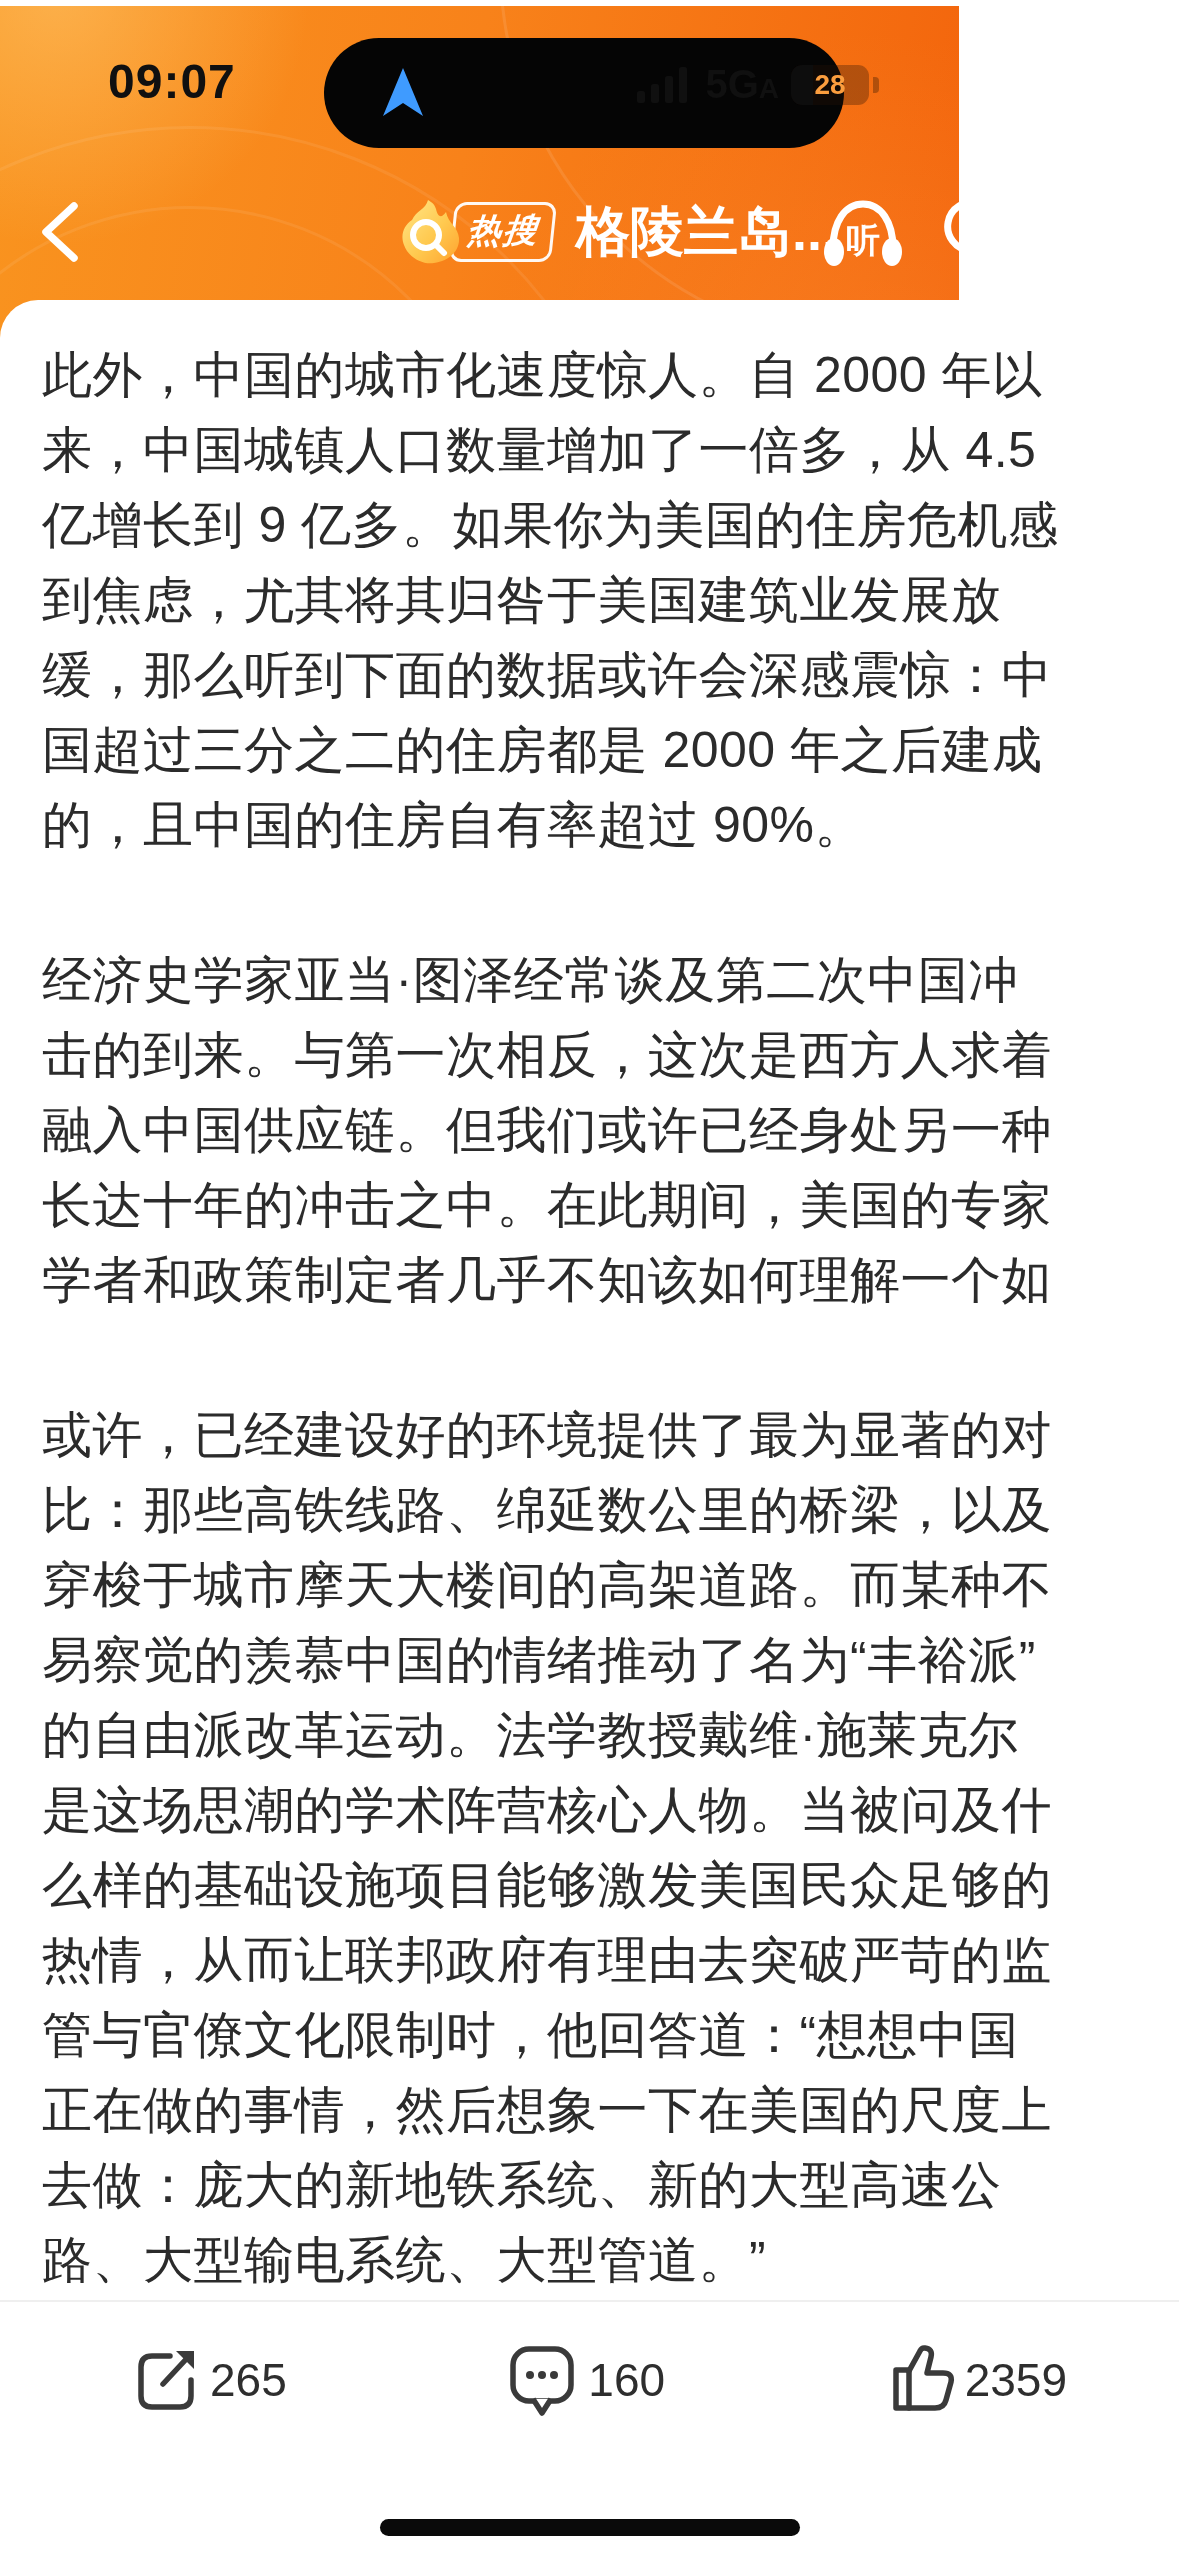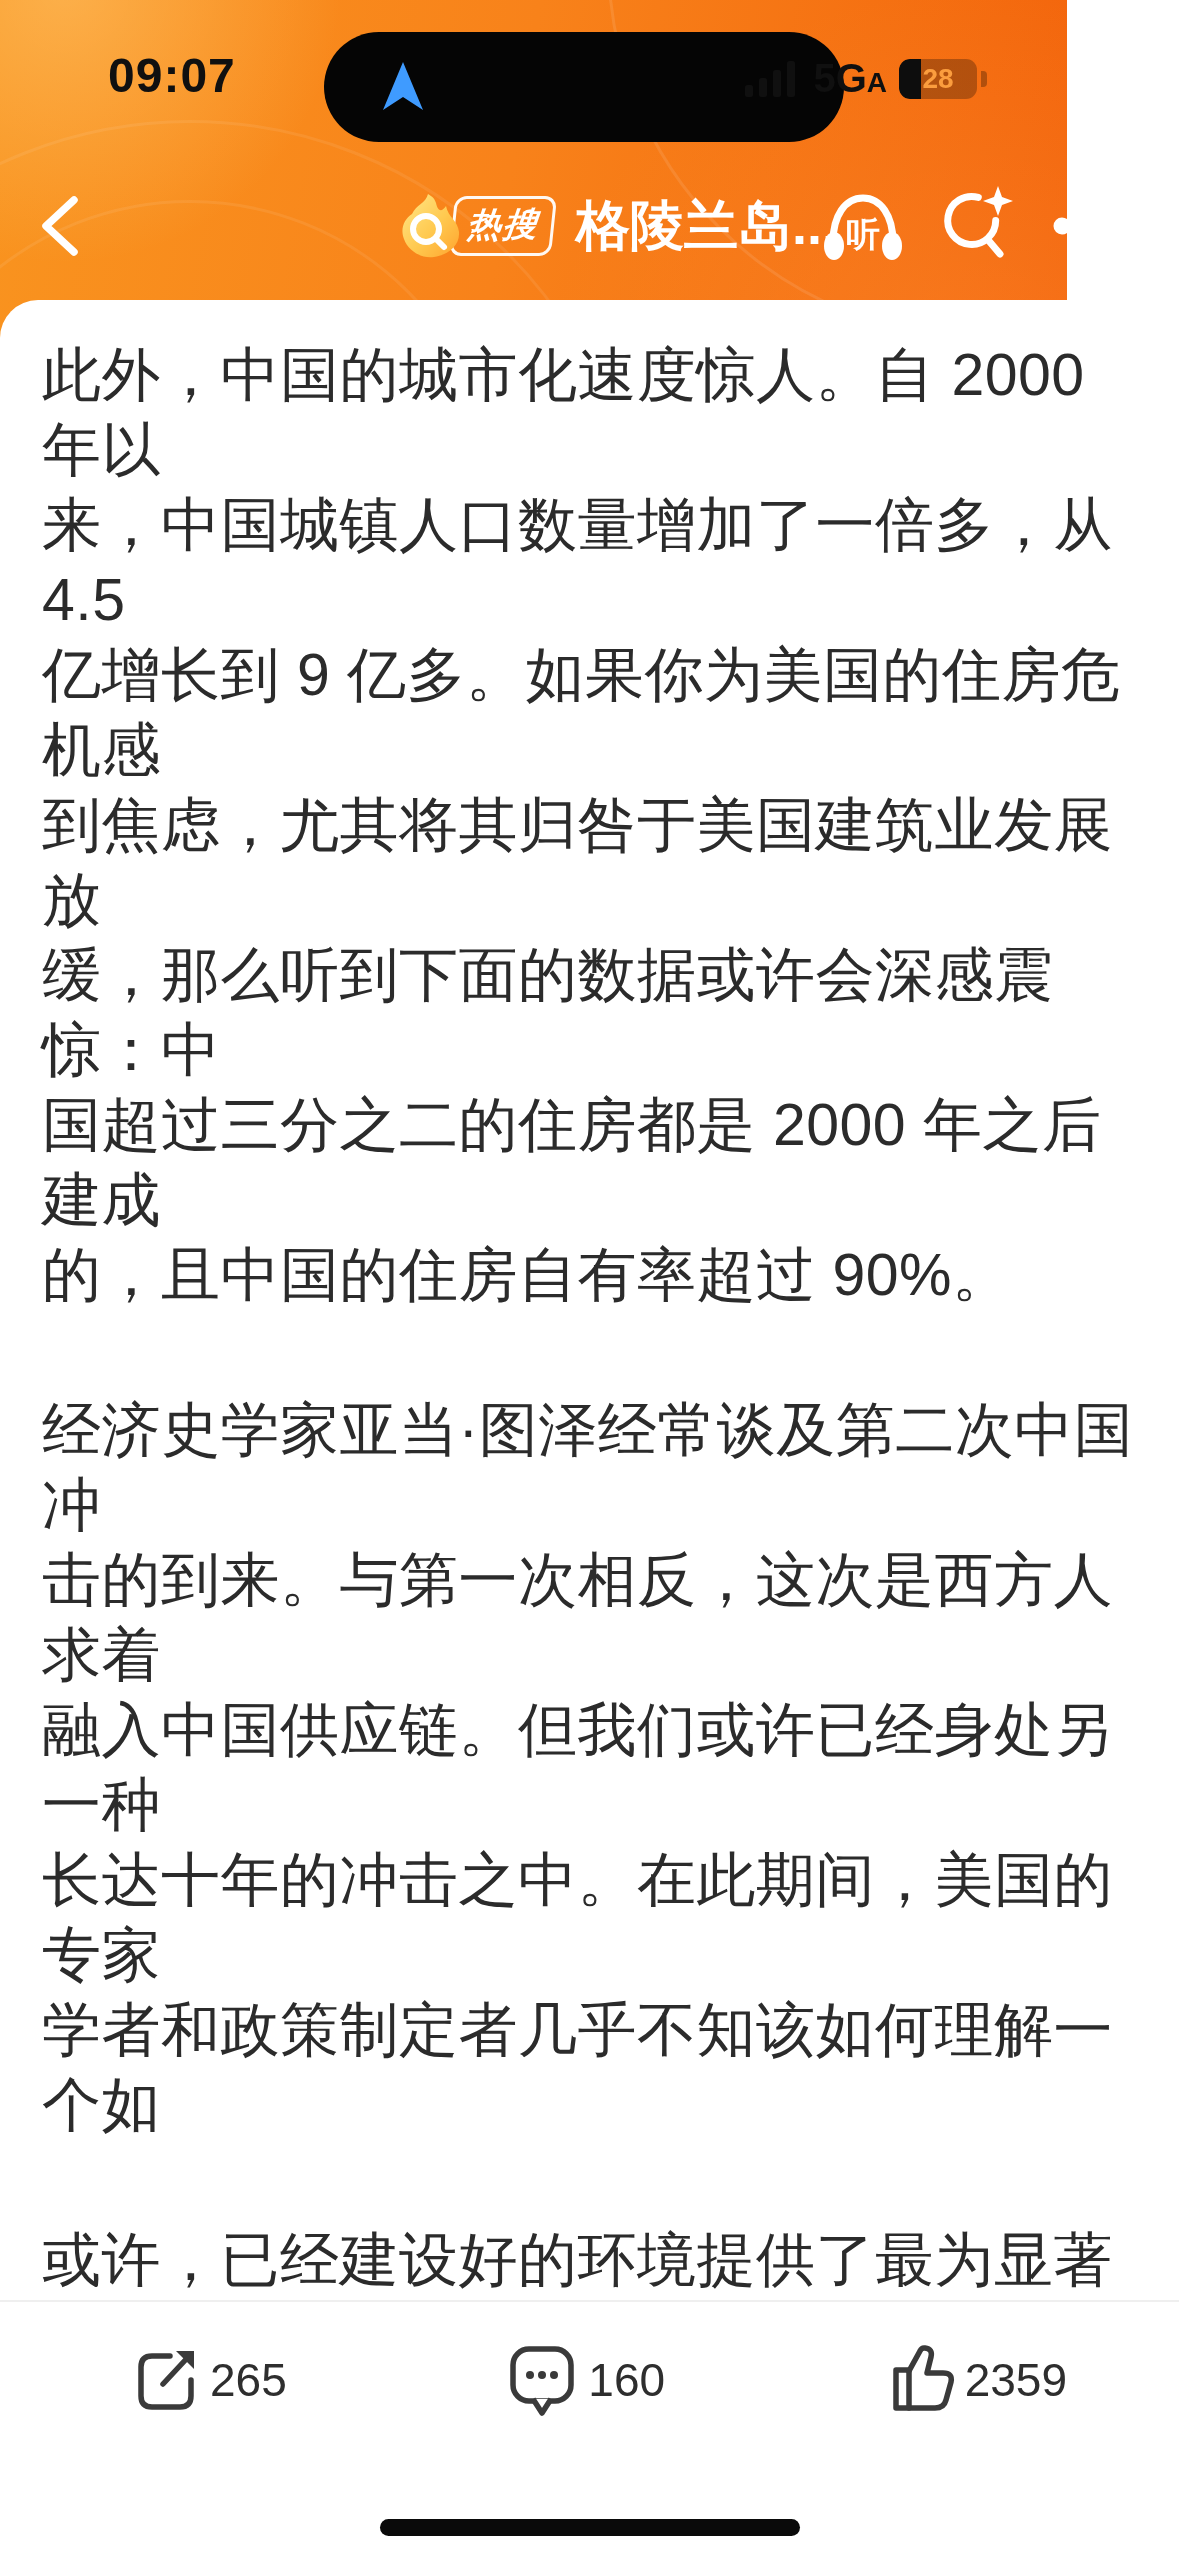--- a/index.html
+++ b/index.html
@@ -1,21 +1,21 @@
 <!DOCTYPE html>
 <html><head>
 <meta charset="utf-8">
 <style>
   * { margin:0; padding:0; box-sizing:border-box; }
   html,body { width:1179px; height:2556px; overflow:hidden; }
   body { font-family:"Liberation Sans", sans-serif; background:#fff; position:relative; }
 
   
   .header {
-    position:absolute; left:0; top:0; width:1067px; height:340px;
+    position:absolute; left:0; top:6px; width:959px; height:340px;
     background:
       radial-gradient(circle at 6% -4%, rgba(255,200,110,.55), rgba(255,200,110,0) 26%),
       radial-gradient(circle at 90% 120%, rgba(255,150,60,.35), rgba(255,150,60,0) 40%),
       linear-gradient(100deg,#F9941F 0%, #F8821A 48%, #F3640C 100%);
     overflow:hidden;
   }
   .arc { position:absolute; border:3px solid rgba(255,255,255,.08); border-radius:50%; }
   .arc1 { width:900px; height:900px; left:-260px; top:120px; }
   .arc2 { width:620px; height:620px; left:-120px; top:200px; }
   .arc3 { width:760px; height:760px; right:-300px; top:-420px; border-color:rgba(255,255,255,.10); }
@@ -57,21 +57,21 @@
   .hicon.aisearch { left:934px; }
   .hicon.more { left:1050px; }
 
   
   .sheet {
     position:absolute; left:0; top:300px; width:1179px; height:2256px;
     background:#fff; border-radius:38px 38px 0 0;
   }
   .article { padding:38px 40px 0 42px; }
   .para {
-    white-space:pre-line; font-size:59px; line-height:75px; color:#2B2B2B;
+    white-space:pre-line; font-size:50px; line-height:75px; color:#2B2B2B;
     margin-bottom:80px; letter-spacing:.5px;
   }
 
   
   .toolbar {
     position:absolute; left:0; bottom:0; width:1179px; height:256px; background:#fff;
     border-top:2px solid #EFEFEF;
   }
   .tool-row { position:absolute; left:0; top:40px; width:100%; padding:0 112px 0 132px;
               display:flex; justify-content:space-between; }

